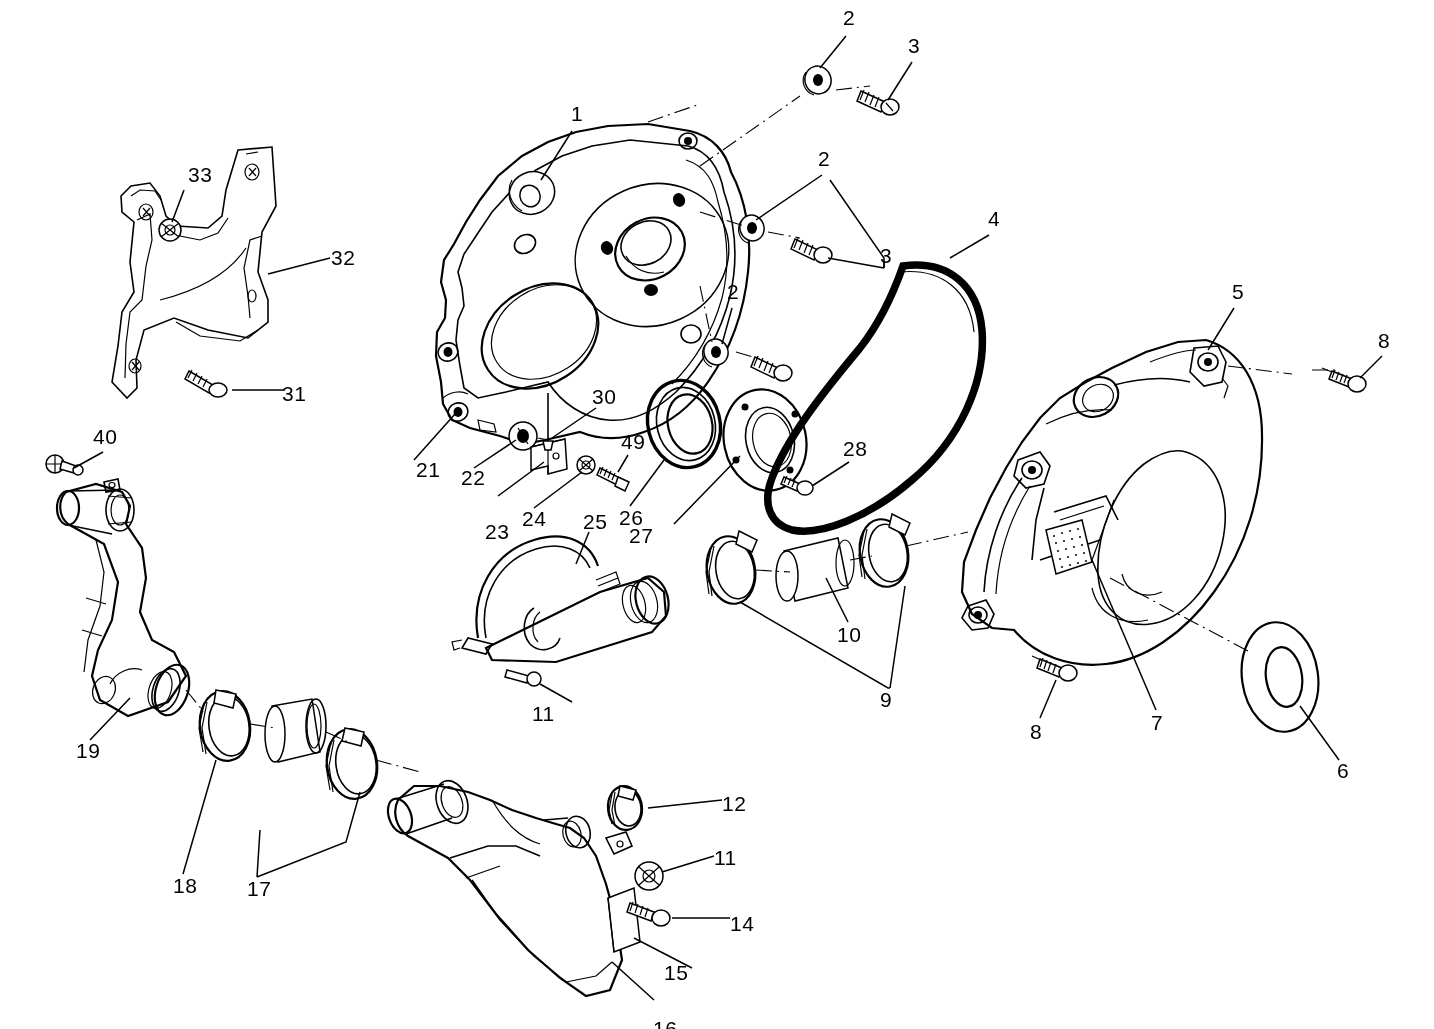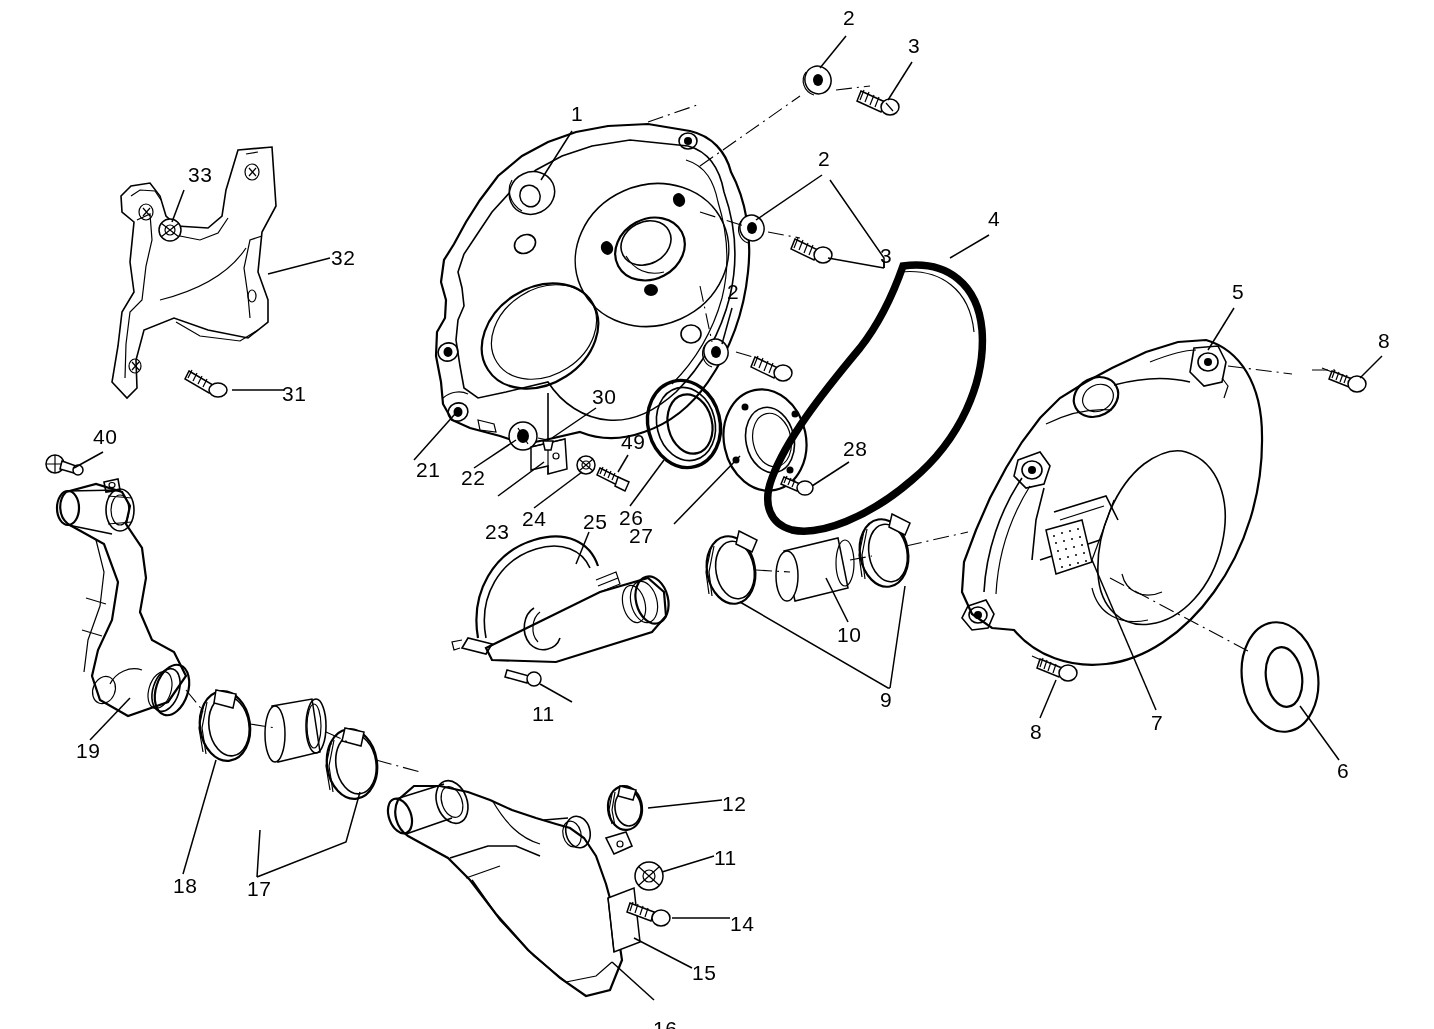--- a/index.html
+++ b/index.html
@@ -551,21 +551,21 @@
 <div class="callout" style="left:1378px;top:330px">8</div>
 <div class="callout" style="left:1337px;top:760px">6</div>
 <div class="callout" style="left:1151px;top:712px">7</div>
 <div class="callout" style="left:1030px;top:721px">8</div>
 <div class="callout" style="left:880px;top:689px">9</div>
 <div class="callout" style="left:837px;top:624px">10</div>
 <div class="callout" style="left:532px;top:703px">11</div>
 <div class="callout" style="left:722px;top:793px">12</div>
 <div class="callout" style="left:714px;top:847px">11</div>
 <div class="callout" style="left:730px;top:913px">14</div>
-<div class="callout" style="left:692px;top:962px">15</div>
+<div class="callout" style="left:664px;top:962px">15</div>
 <div class="callout" style="left:653px;top:1018px">16</div>
 <div class="callout" style="left:247px;top:878px">17</div>
 <div class="callout" style="left:173px;top:875px">18</div>
 <div class="callout" style="left:76px;top:740px">19</div>
 <div class="callout" style="left:93px;top:426px">40</div>
 <div class="callout" style="left:416px;top:459px">21</div>
 <div class="callout" style="left:461px;top:467px">22</div>
 <div class="callout" style="left:485px;top:521px">23</div>
 <div class="callout" style="left:522px;top:508px">24</div>
 <div class="callout" style="left:583px;top:511px">25</div>

